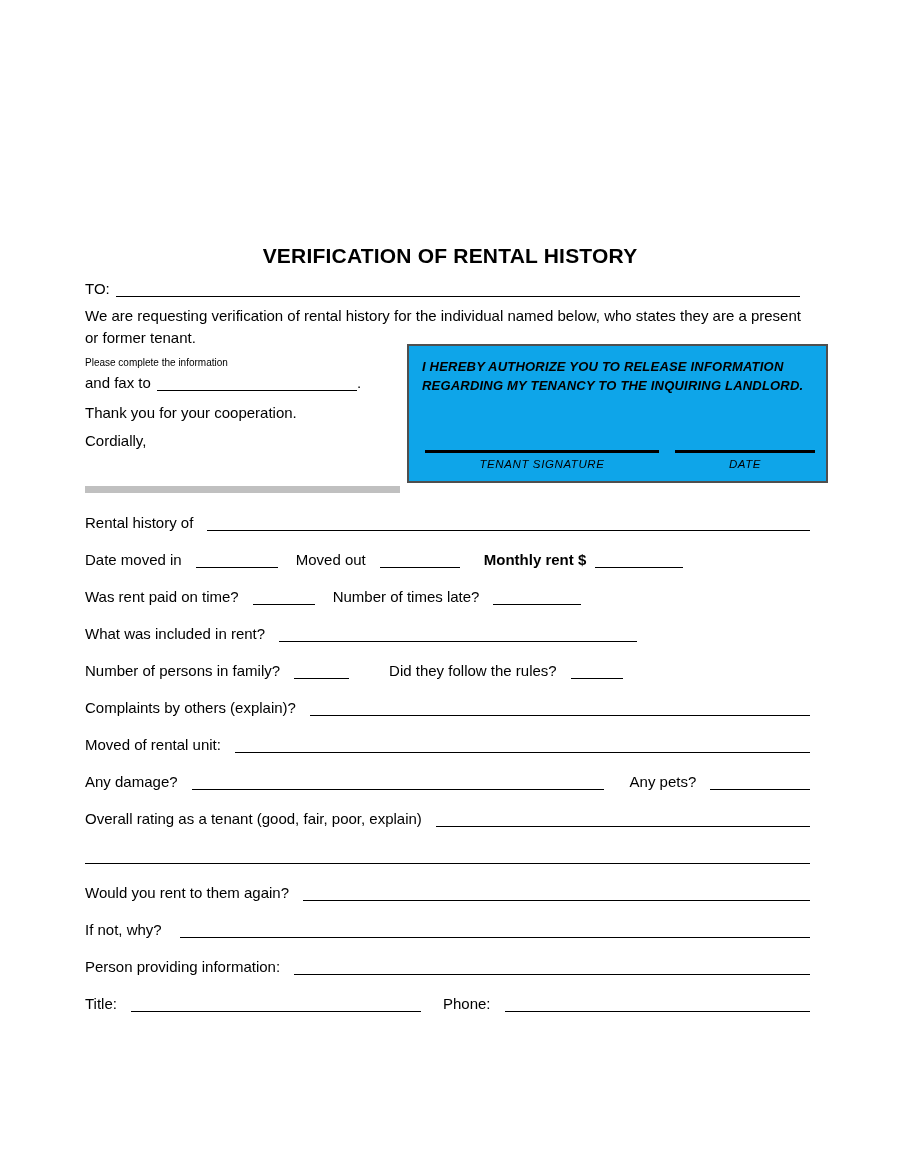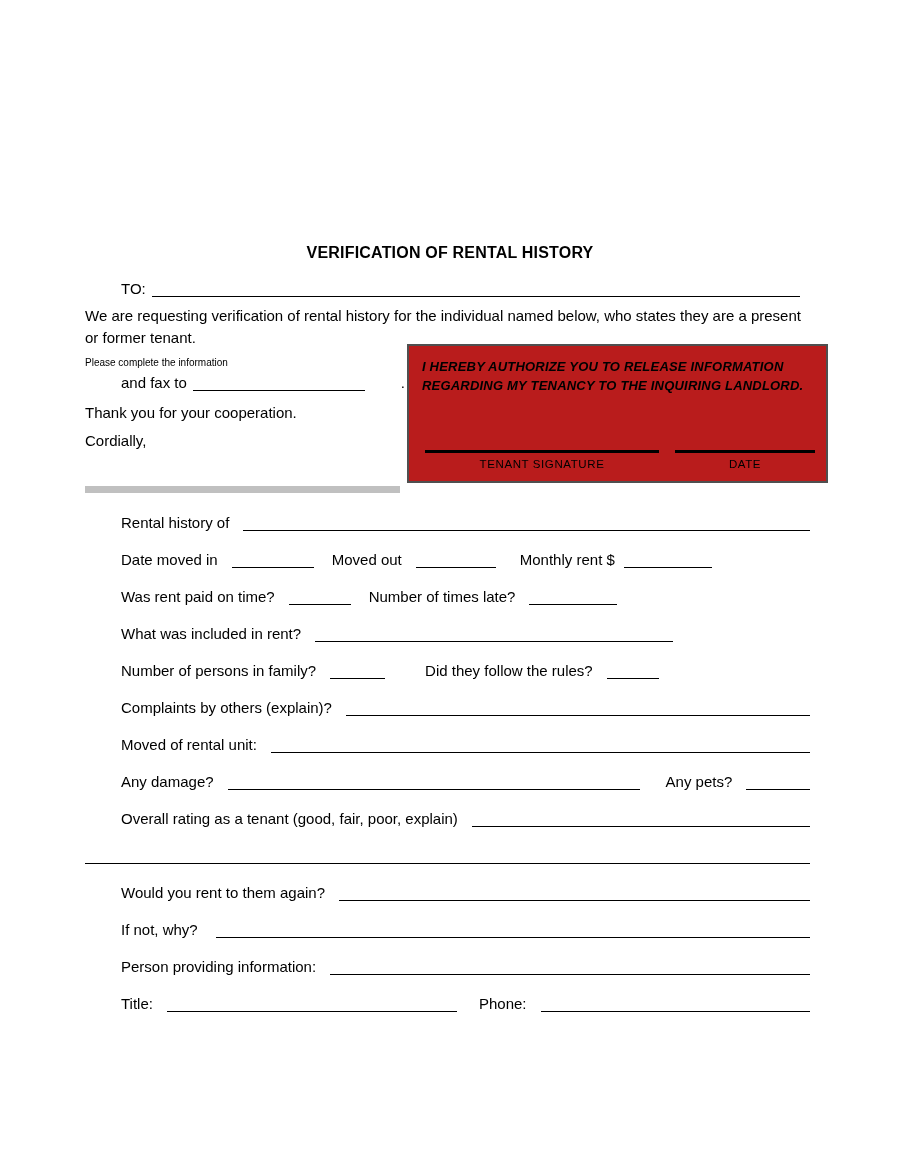--- a/index.html
+++ b/index.html
@@ -10,59 +10,59 @@
     background:#ffffff;
     font-family:"Liberation Sans", sans-serif;
     color:#000;
     margin:0 auto;
     overflow:hidden;
   }
   .abs { position:absolute; }
   .doc-title {
     top:244px; left:85px; width:730px;
     text-align:center;
-    font-size:16px; font-weight:bold; letter-spacing:0.2px;
+    font-size:21px; font-weight:bold; letter-spacing:0.2px;
   }
   .row {
     display:flex; align-items:flex-end;
     font-size:15px; line-height:17px; height:17px;
     white-space:nowrap;
   }
-  .lbl { white-space:nowrap;margin-left:36px; }
+  .lbl { white-space:nowrap; }
   .bl {                       
     display:inline-block; height:15px;
     border-bottom:1px solid #000;
     margin-left:6px;
   }
   .bl.fill { flex:1 1 auto; }
   .to-row { top:280px; left:85px; width:715px; }
   .intro-para {
     top:305px; left:85px; width:728px;
     font-size:15px; line-height:22px;
   }
   .please-line { top:354px; left:85px; width:330px; font-size:10px; line-height:18px; }
-  .fax-row { top:374px; left:85px; width:320px;justify-content:flex-end; }
+  .fax-row { top:374px; left:85px; width:320px; }
   .thankyou { top:404px; left:85px; font-size:15px; }
   .cordially { top:432px; left:85px; font-size:15px; }
   .auth-box {
     top:344px; left:407px; width:421px; height:139px;
     border:2px solid #4f4f4f;
-    background:#b91c1c;
+    background:#0ea5e9;
   }
   .auth-text {
     position:absolute; top:11px; left:13px; right:11px;
     font-size:13px; font-weight:bold; font-style:italic;
     line-height:19px; letter-spacing:0.2px;
   }
   .auth-text span { display:block; }
   .sig {
     position:absolute; top:104px;
     border-top:3px solid #000;
     text-align:center;
-    font-size:11.5px; letter-spacing:0.6px;
+    font-size:11.5px; font-style:italic; letter-spacing:0.6px;
     padding-top:5px;
   }
   .sig-tenant { left:16px; width:234px; }
   .sig-date   { left:266px; width:140px; }
   .gray-bar { top:486px; left:85px; width:315px; height:7px; }
   .form { top:514px; left:85px; width:725px; }
   .form .row { margin-bottom:20px;gap:8px; }   
   
   .w-date  { width:82px; }
   .w-mout  { width:80px; }
@@ -71,21 +71,21 @@
   .w-late  { width:88px; }
   .w-incl  { width:358px; }
   .w-fam   { width:55px; }
   .w-rules { width:52px; }
   .w-dmg   { width:412px; }
   .w-notice{ width:62px; }
   .w-title { width:290px; }
   
   .g10 { margin-left:10px;margin-top:45px; }
   .g14 { margin-left:14px;text-align:right; }
-  .g16 { margin-left:16px; }
+  .g16 { margin-left:16px;font-weight:bold; }
   .g18 { margin-left:18px; }
   .g24 { margin-left:32px; }
 </style>
 </head>
 <body>
 
 <div class="page">
 
   <div class="abs doc-title">VERIFICATION OF RENTAL HISTORY</div>
 

